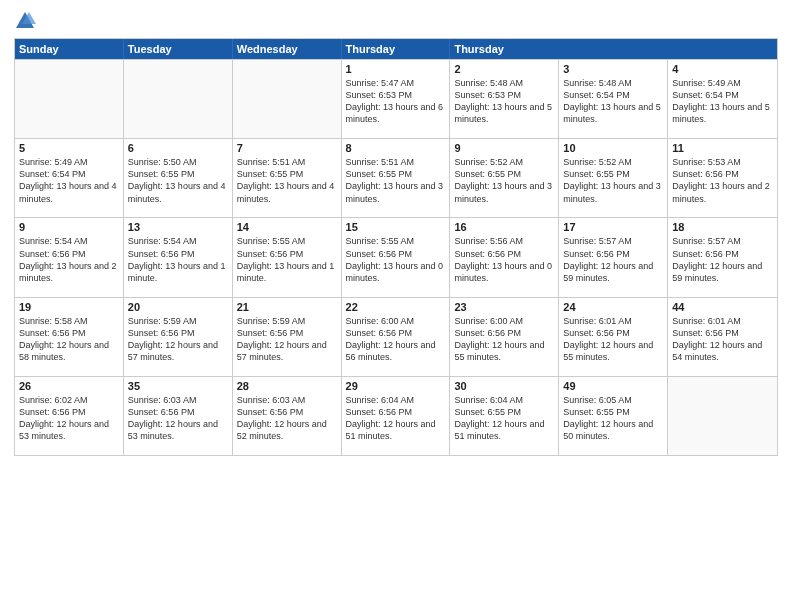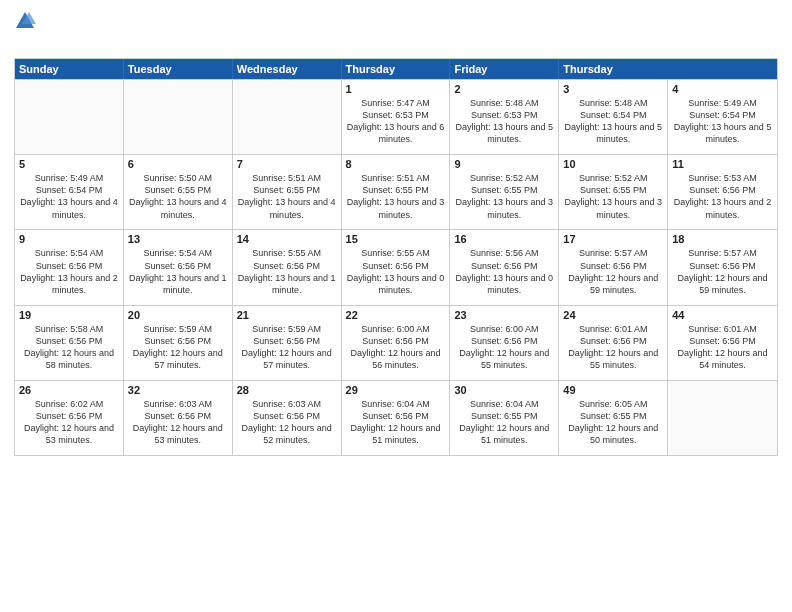--- a/index.html
+++ b/index.html
@@ -9,21 +9,20 @@
       width: 792px;
       height: 612px;
       overflow: hidden;
     }
     .container {
       width: 792px;
       height: 464px;
       padding: 10px 14px 8px 14px;
       display: flex;
       flex-direction: column;
-      gap: 20px;
     }
     .header {
       display: flex;
       justify-content: space-between;
       align-items: flex-start;
       margin-bottom: 6px;
     }
     .logo {
       display: flex;
       align-items: center;
@@ -103,21 +102,20 @@
       font-size: 11px;
       font-weight: bold;
       color: #222;
       margin-bottom: 2px;
       display: block;
     }
     .cal-cell p {
       font-size: 9px;
       color: #333;
       line-height: 1.35;
-      text-align: center;
     }
   </style>
 </head>
 <body>
 
 <div class="container">
   <div class="header">
     <div class="logo">
       <svg class="logo-icon" viewBox="0 0 22 22">
         <polygon points="11,2 20,18 2,18" fill="#1a5ba8" opacity="0.85"></polygon>
@@ -133,21 +131,20 @@
       <h2></h2>
     </div>
   </div>
 
   <div class="calendar">
     <div class="cal-header-row">
     <div class="cal-header-cell">Sunday</div>
         <div class="cal-header-cell">Tuesday</div>
         <div class="cal-header-cell">Wednesday</div>
         <div class="cal-header-cell">Thursday</div>
-        <div class="cal-header-cell">Friday</div>
         <div class="cal-header-cell">Thursday</div>
       </div>
     <div class="cal-body">
     <div class="cal-week">
           <div class="cal-cell empty"></div>
           <div class="cal-cell empty"></div>
           <div class="cal-cell empty"></div>
           <div class="cal-cell">
             <span class="day-num">1</span>
             <p>Sunrise: 5:47 AM<br>Sunset: 6:53 PM<br>Daylight: 13 hours and 6 minutes.</p>
@@ -254,21 +251,21 @@
             <span class="day-num">44</span>
             <p>Sunrise: 6:01 AM<br>Sunset: 6:56 PM<br>Daylight: 12 hours and 54 minutes.</p>
           </div>
         </div>
         <div class="cal-week">
           <div class="cal-cell">
             <span class="day-num">26</span>
             <p>Sunrise: 6:02 AM<br>Sunset: 6:56 PM<br>Daylight: 12 hours and 53 minutes.</p>
           </div>
           <div class="cal-cell">
-            <span class="day-num">32</span>
+            <span class="day-num">35</span>
             <p>Sunrise: 6:03 AM<br>Sunset: 6:56 PM<br>Daylight: 12 hours and 53 minutes.</p>
           </div>
           <div class="cal-cell">
             <span class="day-num">28</span>
             <p>Sunrise: 6:03 AM<br>Sunset: 6:56 PM<br>Daylight: 12 hours and 52 minutes.</p>
           </div>
           <div class="cal-cell">
             <span class="day-num">29</span>
             <p>Sunrise: 6:04 AM<br>Sunset: 6:56 PM<br>Daylight: 12 hours and 51 minutes.</p>
           </div>

